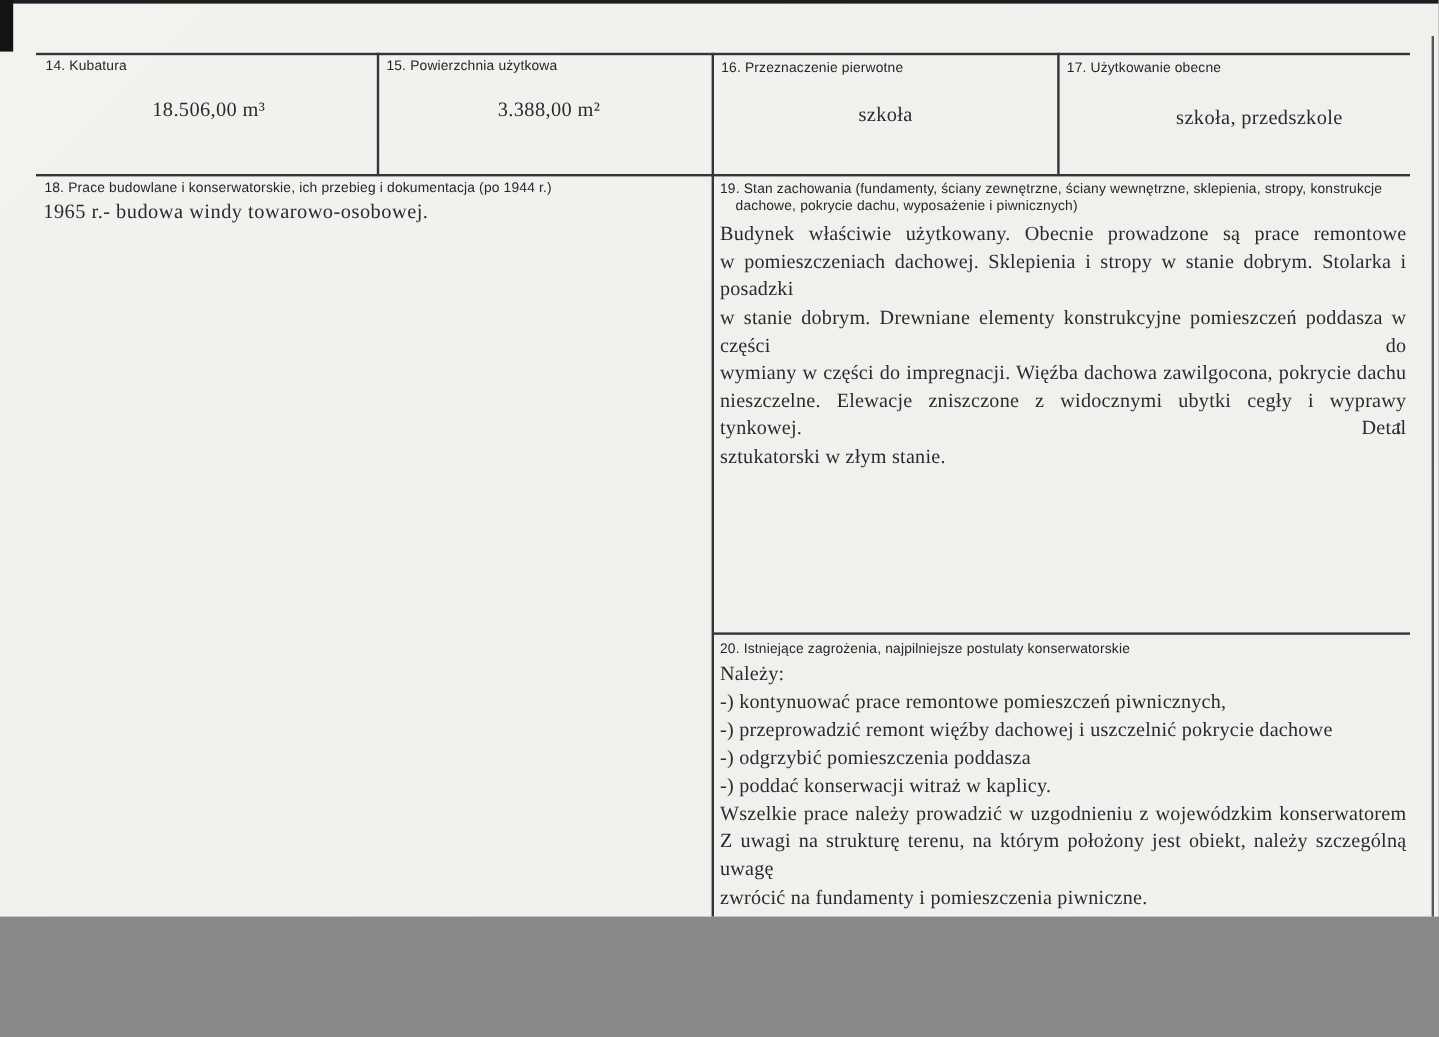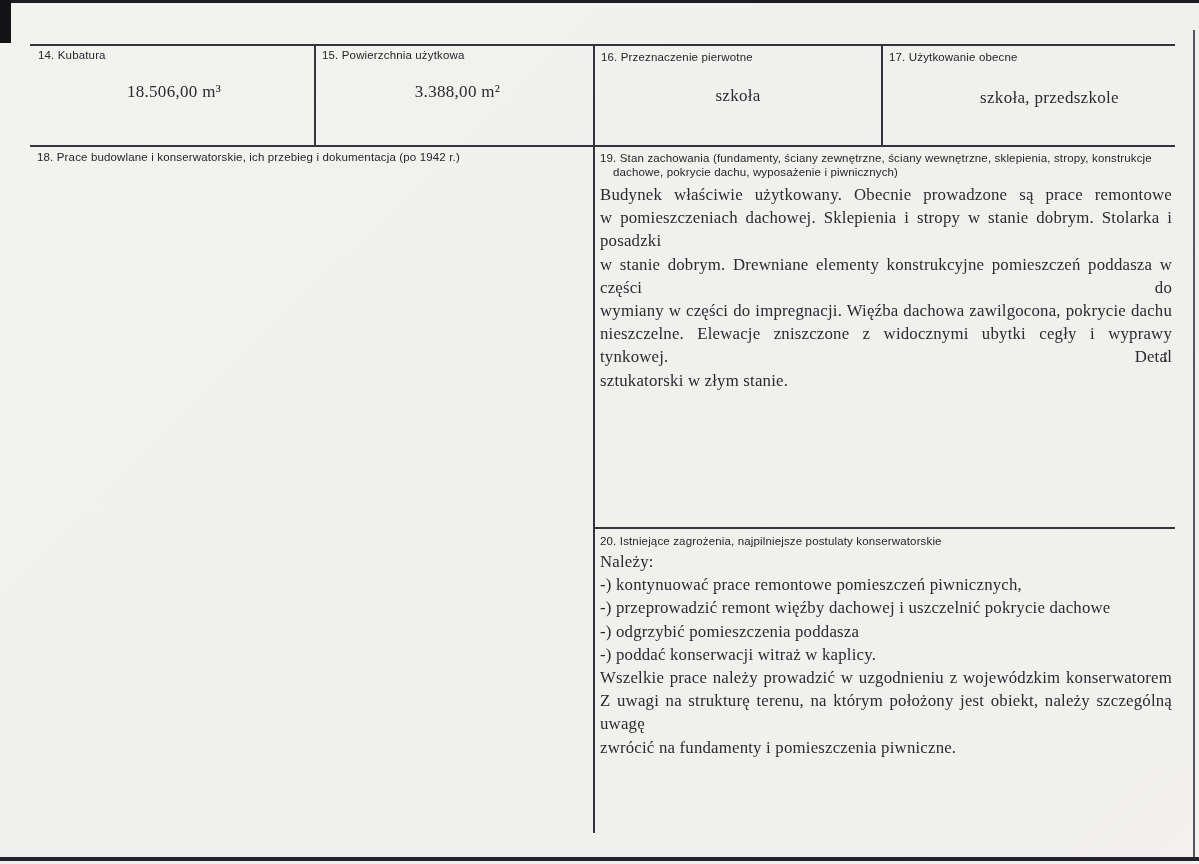--- a/index.html
+++ b/index.html
@@ -1,18 +1,18 @@
 <!DOCTYPE html>
 <html><head>
 <meta charset="utf-8">
 <style>
   html,body{margin:0;padding:0;background:#888;}
   #page{
     position:relative;
-    width:1199px;height:864px;
+    width:1199px;height:764px;
     background:linear-gradient(135deg,#f2f2ef 0%,#f0f0ec 55%,#f2f1ee 100%);
     overflow:hidden;
     font-family:"Liberation Sans",sans-serif;
     color:#2b2a33;
   }
   .abs{position:absolute;}
   .edge{background:#1c1c21;}
   .bline{background:#35333c;}
   .hlabel{
     font-family:"Liberation Sans",sans-serif;
@@ -57,21 +57,22 @@
 
   <div class="abs hlabel" style="left:322px;top:48px;">15. Powierzchnia użytkowa</div>
   <div class="abs val center" style="left:345px;top:81px;width:225px;">3.388,00 m²</div>
 
   <div class="abs hlabel" style="left:601px;top:50px;">16. Przeznaczenie pierwotne</div>
   <div class="abs val center" style="left:595px;top:85px;width:286px;">szkoła</div>
 
   <div class="abs hlabel" style="left:889px;top:50px;">17. Użytkowanie obecne</div>
   <div class="abs val center" style="left:882px;top:87px;width:293px;margin-left:21px;">szkoła, przedszkole</div>
 
-  <div class="abs hlabel" style="left:37px;top:150px;width:545px;">18. Prace budowlane i konserwatorskie, ich przebieg i dokumentacja (po 1942 r.)</div>
+  <div class="abs hlabel" style="left:37px;top:150px;width:545px;">18. Prace budowlane i konserwatorskie, ich przebieg i dokumentacja (po 1944 r.)</div>
+  <div class="abs val" style="left:36px;top:166px;width:545px;letter-spacing:.4px;">1965 r.- budowa windy towarowo-osobowej.</div>
 
   <div class="abs hlabel" style="left:600px;top:151px;width:562px;"><span>19. Stan zachowania (fundamenty, ściany zewnętrzne, ściany wewnętrzne, sklepienia, stropy, konstrukcje</span><br><span class="indent2">dachowe, pokrycie dachu, wyposażenie i piwnicznych)</span></div>
   <div class="abs body" style="left:600px;top:183px;width:572px;">
     <div class="ln just">Budynek właściwie użytkowany. Obecnie prowadzone są prace remontowe</div>
     <div class="ln just">w pomieszczeniach dachowej. Sklepienia i stropy w stanie dobrym. Stolarka i posadzki</div>
     <div class="ln just">w stanie dobrym. Drewniane elementy konstrukcyjne pomieszczeń poddasza w części do</div>
     <div class="ln just">wymiany w części do impregnacji. Więźba dachowa zawilgocona, pokrycie dachu</div>
     <div class="ln just">nieszczelne. Elewacje zniszczone z widocznymi ubytki cegły i wyprawy tynkowej. Detal</div>
     <div class="ln">sztukatorski w złym stanie.</div>
   </div>

